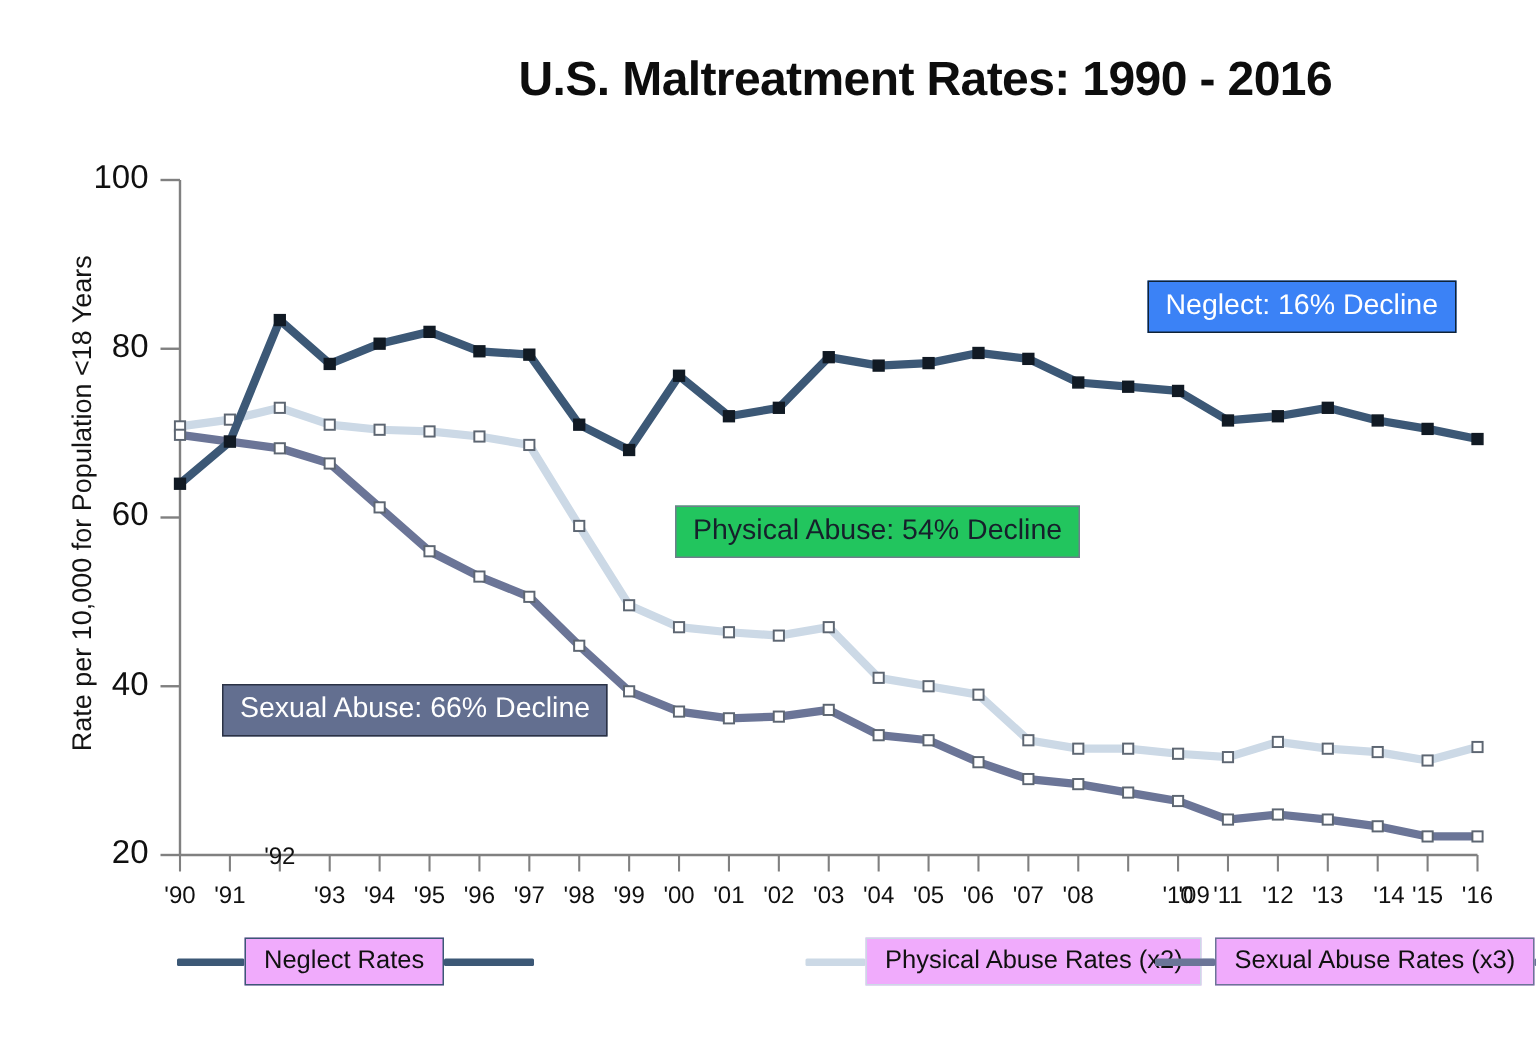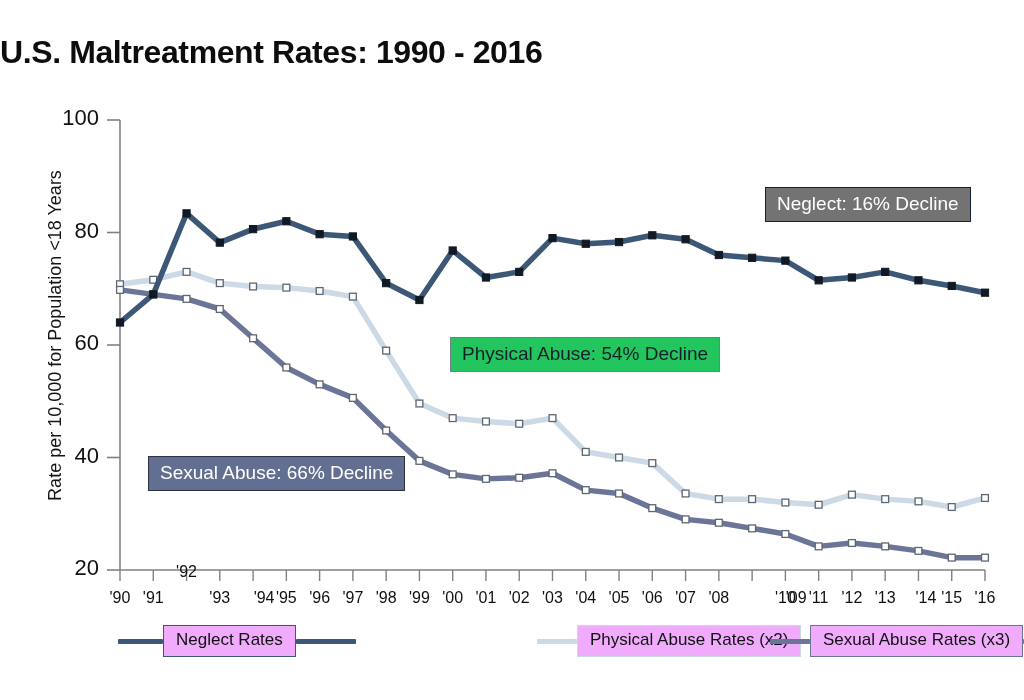--- a/index.html
+++ b/index.html
@@ -21,21 +21,21 @@
     left: 0; top: 0;
     width: 1024px;
     height: 700px;
   }
 
   .chart-title {
     position: absolute;
     left: 0;
     top: 34px;
     width: 888px;
-    text-align: left;
+    text-align: right;
     font-size: 32px;
     font-weight: bold;
     letter-spacing: -0.4px;
     color: #0d0d0d;
     font-family: "Liberation Sans", sans-serif;
   }
 
   .y-axis-title {
     position: absolute;
     left: -180px;
@@ -74,21 +74,21 @@
   }
 
   .callout {
     position: absolute;
     font-size: 19px;
     padding: 5px 11px 6px 11px;
     white-space: nowrap;
     line-height: 1.15;
   }
   .callout-neglect {
-    background: #737373;
+    background: #3b82f6;
     color: #ffffff;
     border: 1.5px solid #0f2236;
   }
   .callout-physical {
     background: #22c55e;
     color: #16202b;
     border: 1.5px solid #6f7e8c;
   }
   .callout-sexual {
     background: #636f90;
@@ -280,21 +280,21 @@
       <div class="y-tick-label" style="left: 45px; top: 444.5px;">40</div>
       <div class="y-tick-label" style="left: 45px; top: 332px;">60</div>
       <div class="y-tick-label" style="left: 45px; top: 219.5px;">80</div>
       <div class="y-tick-label" style="left: 45px; top: 107px;">100</div>
     </div>
   <div id="x-ticks">
       <div class="x-tick-label" style="left: 98px; top: 590px; width: 44px;">'90</div>
       <div class="x-tick-label" style="left: 131.269px; top: 590px; width: 44px;">'91</div>
       <div class="x-tick-label" style="left: 164.538px; top: 564px; width: 44px;">'92</div>
       <div class="x-tick-label" style="left: 197.808px; top: 590px; width: 44px;">'93</div>
-      <div class="x-tick-label" style="left: 231.077px; top: 590px; width: 44px; margin-left: 11px;">'94</div>
+      <div class="x-tick-label" style="left: 231.077px; top: 590px; width: 44px;">'94</div>
       <div class="x-tick-label" style="left: 264.346px; top: 590px; width: 44px;">'95</div>
       <div class="x-tick-label" style="left: 297.615px; top: 590px; width: 44px;">'96</div>
       <div class="x-tick-label" style="left: 330.885px; top: 590px; width: 44px;">'97</div>
       <div class="x-tick-label" style="left: 364.154px; top: 590px; width: 44px;">'98</div>
       <div class="x-tick-label" style="left: 397.423px; top: 590px; width: 44px;">'99</div>
       <div class="x-tick-label" style="left: 430.692px; top: 590px; width: 44px;">'00</div>
       <div class="x-tick-label" style="left: 463.962px; top: 590px; width: 44px;">'01</div>
       <div class="x-tick-label" style="left: 497.231px; top: 590px; width: 44px;">'02</div>
       <div class="x-tick-label" style="left: 530.5px; top: 590px; width: 44px;">'03</div>
       <div class="x-tick-label" style="left: 563.769px; top: 590px; width: 44px;">'04</div>

